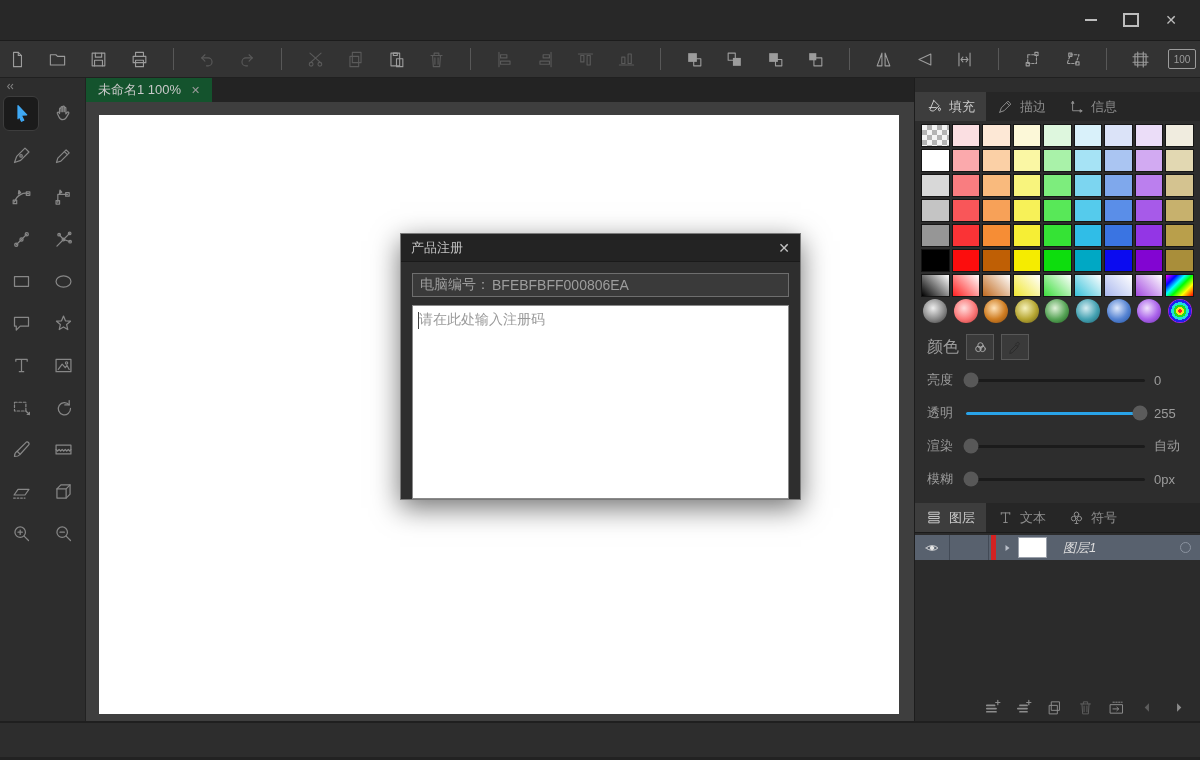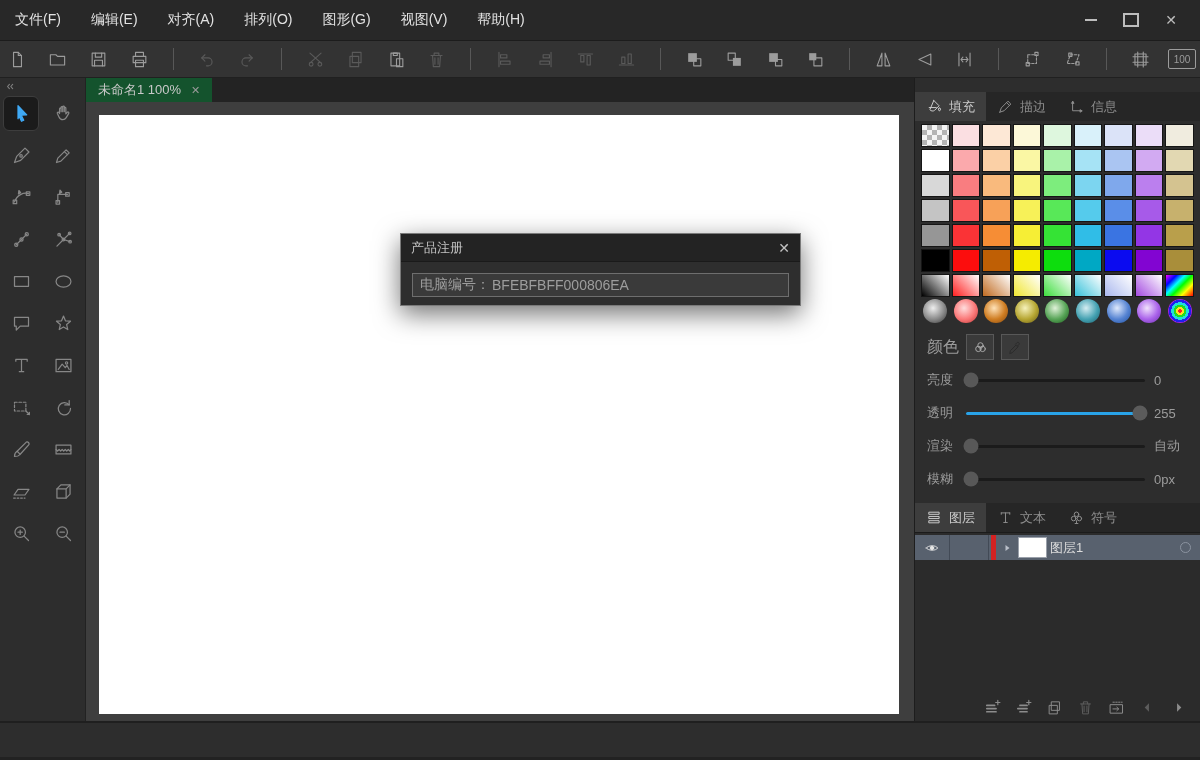--- a/index.html
+++ b/index.html
@@ -64,45 +64,36 @@
   .slider-thumb.accent{background:#5b5b5b;}
   .slider-value{width:34px;color:#9c9c9c;font-size:13px;flex:0 0 auto;}
   .panel-tabs{display:flex;height:29px;background:#262626;margin-top:8px;flex:0 0 auto;}
   .layer-area{flex:1;background:#2b2b2b;border-top:1px solid #1b1b1b;min-height:0;display:flex;flex-direction:column;}
   .layer-row{height:25px;background:#58616e;display:flex;align-items:center;margin-top:2px;color:#dcdcdc;font-size:13px;}
   .layer-eye{width:34px;display:flex;align-items:center;justify-content:center;color:#e6e6e6;border-right:1px solid #424a56;height:100%;}
   .layer-spacer{width:38px;height:100%;border-right:1px solid #424a56;}
   .layer-colorbar{width:5px;height:100%;margin-left:2px;}
   .layer-expand{width:22px;display:flex;align-items:center;justify-content:center;color:#b9bfc9;}
   .layer-thumb{width:27px;height:19px;background:#fff;border:1px solid #9aa0aa;}
-  .layer-name{margin-left:3px;flex:1;}
+  .layer-name{margin-left:16px;flex:1;font-style:italic;}
   .layer-radio{width:9px;height:9px;border:1px solid #8b93a0;border-radius:50%;margin-right:9px;}
   .layer-footer{height:27px;display:flex;align-items:center;justify-content:flex-end;gap:7px;padding:0 10px;color:#8c8c8c;flex:0 0 auto;margin-top:auto;}
   .lf-btn{width:24px;height:24px;display:flex;align-items:center;justify-content:center;}
   .lf-btn.dim{color:#5d5d5d;}
   
   .statusbar{height:37px;background:#2d2d2d;border-top:2px solid #1f1f1f;flex:0 0 auto;box-shadow:inset 0 -3px 0 #222;}
   .icon{display:inline-flex;align-items:center;justify-content:center;}
   .icon svg{display:block;}
 </style>
 </head>
 <body>
 
 <div class="app">
 
   <div class="menubar">
-    <div style="display:flex;height:100%">
-        <div class="menu-item">文件(F)</div>
-        <div class="menu-item">编辑(E)</div>
-        <div class="menu-item">对齐(A)</div>
-        <div class="menu-item">排列(O)</div>
-        <div class="menu-item">图形(G)</div>
-        <div class="menu-item">视图(V)</div>
-        <div class="menu-item">帮助(H)</div>
-      </div>
     <div class="win-controls">
       <div class="win-btn">
           <span class="bar"></span>
         </div>
       <div class="win-btn">
           <span class="box"></span>
         </div>
       <div class="win-btn">
           <span>✕</span>
         </div>
@@ -809,15 +800,19 @@
 
   <div class="dialog">
     <div class="dialog-title">
       <span>产品注册</span>
       <span class="dialog-close">✕</span>
     </div>
     <div class="dialog-field">
       <span>电脑编号：</span>
       <span>BFEBFBFF000806EA</span>
     </div>
+    <div class="dialog-textarea">
+      <span class="caret"></span>
+      <span>请在此处输入注册码</span>
+    </div>
   </div>
 
 </div>
 
 </body></html>

